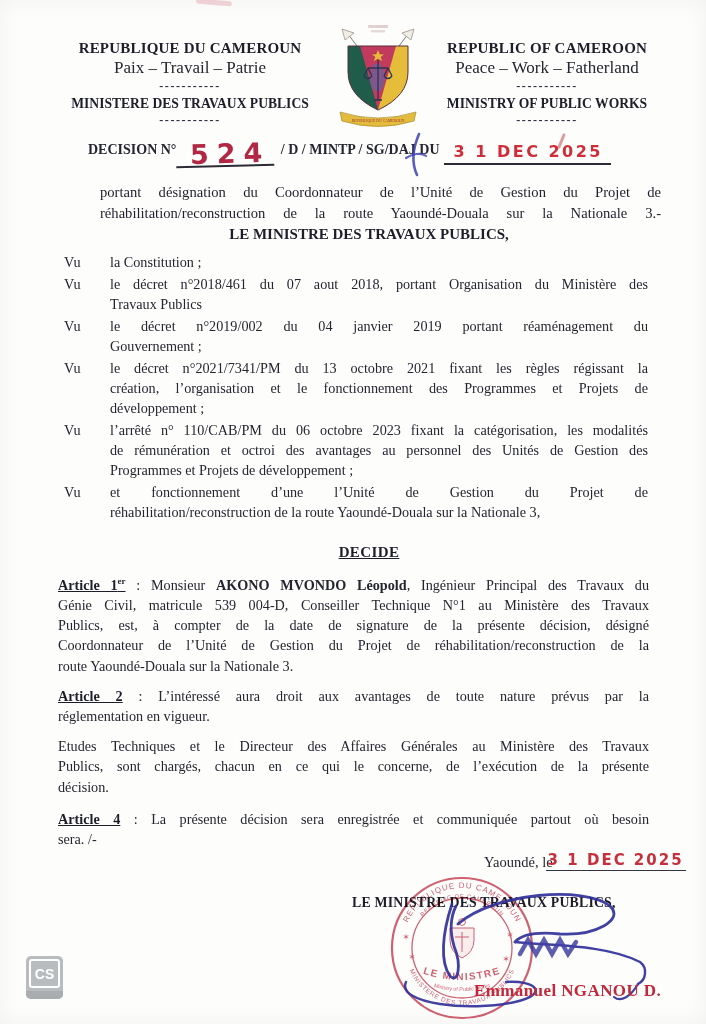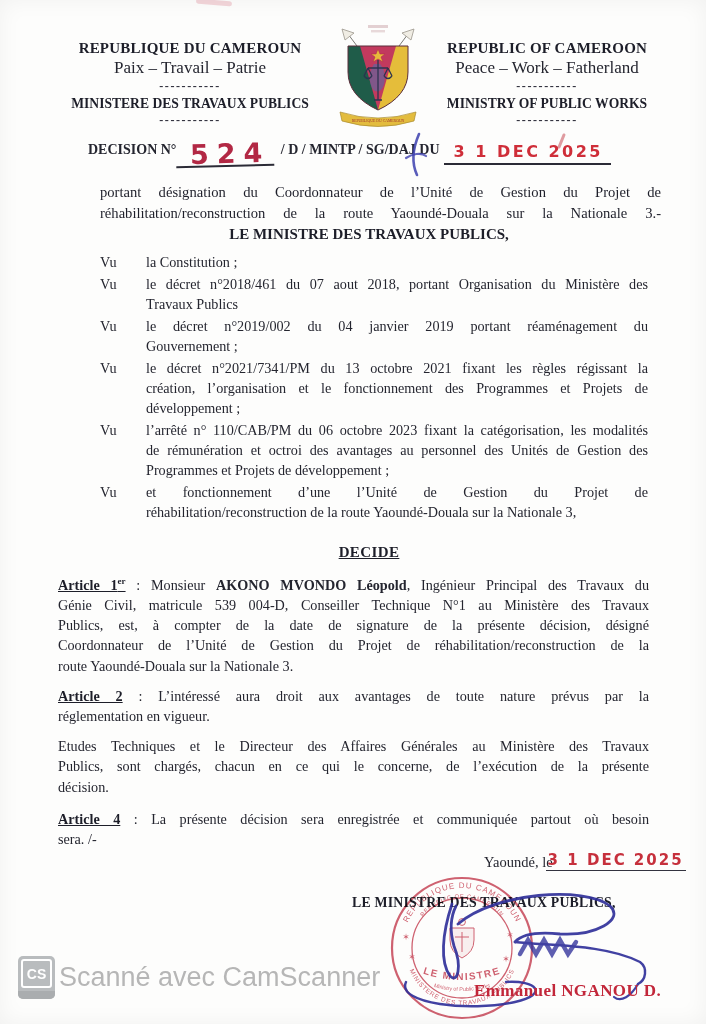--- a/index.html
+++ b/index.html
@@ -39,21 +39,21 @@
   .fl { text-align:justify; text-align-last:justify; }
 
   .center-head { position:absolute; left:88px; width:562px; text-align:center;
                  font-weight:bold; font-size:15px; color:#1d1e29; }
   .minister-head { top:226px; }
   .decide-head { top:544px; text-decoration:underline; letter-spacing:0.4px; }
 
   
   .visas { position:absolute; left:64px; top:252px; width:584px;
            font-size:14.2px; line-height:20px; }
-  .visa { display:flex; margin-bottom:2px;margin-left:36px; }
+  .visa { display:flex; margin-bottom:2px; }
   .visa .vlabel { width:46px; flex:none; }
   .visa .vtext { width:538px; }
 
   
   .articles { position:absolute; left:58px; top:571px; width:591px;
               font-size:14.2px; line-height:20.2px; }
   .art { margin-bottom:10px; }
   .art-label { font-weight:bold; text-decoration:underline; color:#1d1e29; }
   .art sup { font-size:9px; }
   .bold { font-weight:bold; }
@@ -67,21 +67,21 @@
   .sign-title { position:absolute; left:352px; top:895px; font-weight:bold;
                 font-size:13.8px; color:#1d1e29; letter-spacing:0.2px; }
   .signatory-name { position:absolute; left:474px; top:981px;
                     font-family:Liberation Serif, serif; font-weight:bold;
                     font-size:17px; color:#c2273a; letter-spacing:0.4px; white-space:nowrap; }
 
   .stamp { position:absolute; left:386px; top:876px; mix-blend-mode:multiply; }
   .signature { position:absolute; left:400px; top:884px; }
 
   
-  .watermark { position:absolute; left:18px; top:956px; display:flex; align-items:center; gap:4px; }
+  .watermark { position:absolute; left:26px; top:956px; display:flex; align-items:center; gap:20px; }
   .cs-badge { position:relative; width:37px; height:43px; background:#b9bcbe; border-radius:5px; flex:none; }
   .cs-inner { position:absolute; top:3px; left:3px; right:3px; bottom:11px;
               border:2px solid #ffffff; border-radius:3px; display:flex; align-items:center;
               justify-content:center; color:#ffffff; font-family:"Liberation Sans",sans-serif;
               font-weight:bold; font-size:14px; }
   .cs-tab { position:absolute; bottom:0; left:0; right:0; height:8px; background:#aaadaf;
             border-radius:0 0 5px 5px; }
   .wm-text { font-family:"Liberation Sans", sans-serif; font-size:27px; color:#b6b6b6; }
 
   
@@ -306,16 +306,15 @@
     </svg>
   </div>
 
   <div class="signatory-name">Emmanuel NGANOU D.</div>
 
   <div class="watermark">
     <div class="cs-badge">
       <div class="cs-inner">CS</div>
       <div class="cs-tab"></div>
     </div>
-    <div class="wm-text">Scanné avec CamScanner</div>
   </div>
 
 </div>
 
 </body></html>

